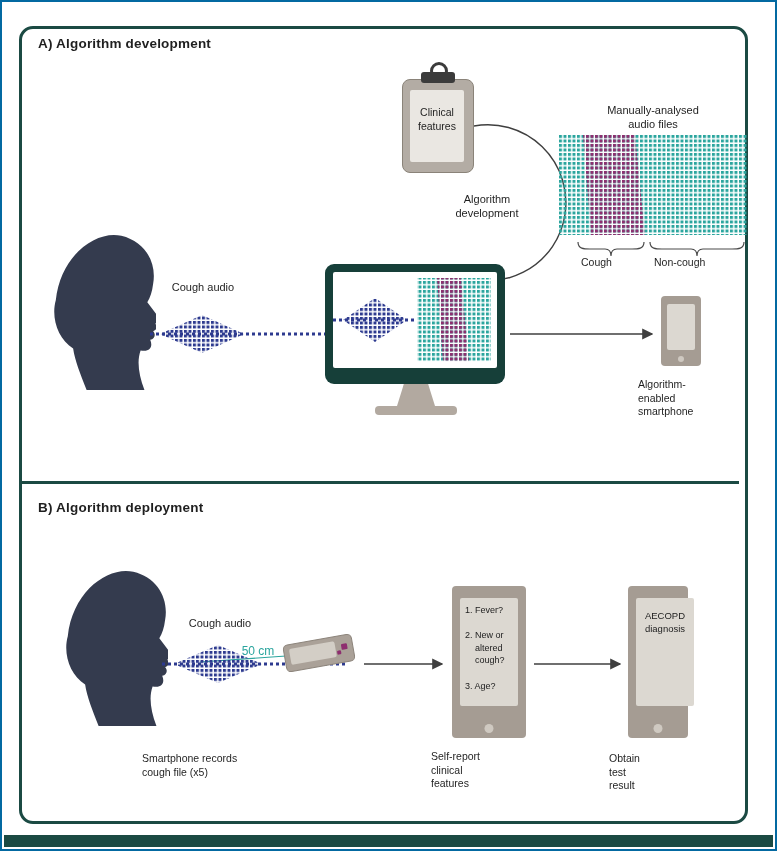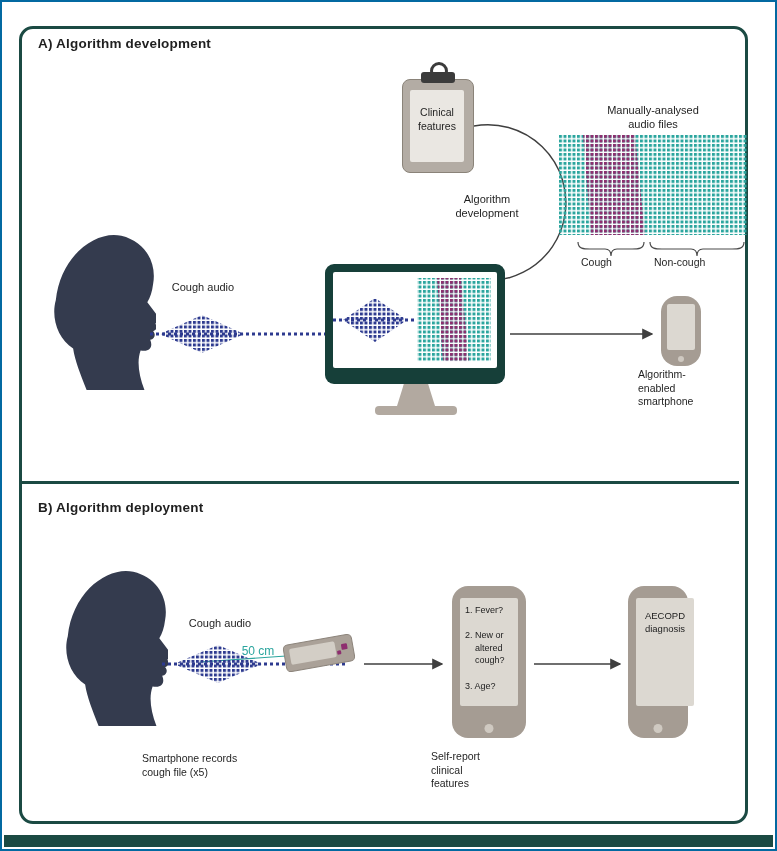--- a/index.html
+++ b/index.html
@@ -28,21 +28,21 @@
               border-radius:2px;z-index:3;font-size:10.5px;text-align:center;padding-top:16px;
               box-sizing:border-box;line-height:1.3;}
   .clip-bar{left:419px;top:70px;width:34px;height:11px;background:var(--clip);border-radius:3px;z-index:4;}
   .clip-ring{left:428px;top:60px;width:12px;height:12px;border:3px solid var(--clip);
              border-radius:50%;background:#fff;z-index:3;}
   .monitor{left:323px;top:262px;width:180px;height:120px;background:#163f39;border-radius:9px;z-index:2;}
   .monitor-screen{position:absolute;left:8px;top:8px;width:164px;height:96px;background:#fff;border-radius:2px;}
   .monitor-neck{left:395px;top:382px;width:38px;height:22px;background:var(--stand);
                 clip-path:polygon(18% 0,82% 0,100% 100%,0 100%);z-index:2;}
   .monitor-base{left:373px;top:404px;width:82px;height:9px;background:var(--stand);border-radius:4px;z-index:2;}
-  .phone{position:absolute;background:var(--phoneBody);border-radius:16px;z-index:2;}
+  .phone{position:absolute;background:var(--phoneBody);border-radius:4px;z-index:2;}
   .phone-screen{position:absolute;background:var(--phoneScreen);border-radius:2px;}
   .phone-home{position:absolute;left:50%;transform:translateX(-50%);background:#cfc9c1;border-radius:50%;}
   .phone-text{position:absolute;left:0;right:0;color:#222;}
   .lying-phone{left:282px;top:637px;width:68px;height:26px;background:#aaa198;border:1px solid #8d857c;
                border-radius:5px;transform:rotate(-10deg);z-index:2;}
   .lying-screen{position:absolute;left:5px;top:4px;width:46px;height:16px;background:#d3cec6;border-radius:2px;}
   .mic-dot{position:absolute;right:5px;top:8px;width:6px;height:6px;background:var(--purple);border-radius:1px;}
   .mic-dot2{position:absolute;right:12px;top:14px;width:4px;height:4px;background:var(--purple);border-radius:1px;}
   .distance{left:236px;top:642px;width:40px;font-size:12px;color:var(--teal);text-align:center;z-index:3;}
 </style>
@@ -121,21 +121,21 @@
       </svg>
     </div>
   </div>
   <div class="abs monitor-neck"></div>
   <div class="abs monitor-base"></div>
 
   <div class="phone" style="left:659px;top:294px;width:40px;height:70px">
     <div class="phone-screen" style="left:6px;top:8px;width:28px;height:46px"></div>
     <div class="phone-home" style="width:6px;height:6px;bottom:4px"></div>
   </div>
-  <div class="abs cap ws-pl" style="left:636px;top:366px;width:86px">Algorithm-
+  <div class="abs cap ws-pl" style="left:636px;top:376px;width:86px">Algorithm-
 enabled
 smartphone</div>
 
   <div class="abs panel-title" style="left:36px;top:498px">B) Algorithm deployment</div>
 
   <svg class="abs art" style="left:60px;top:560px" width="106" height="164" viewBox="0 0 110 170">
     <path d="M38 170 C31 152 26 140 24 127 C8 117 1 95 6 77 C11 30 48 4 74 10 C99 16 111 38 107 60 C106 68 104 74 101 79 L113 95 C115 98 113 100 109 101 C112 104 111 108 107 109 C110 112 109 117 104 118 C107 125 104 131 94 129 C90 140 92 154 98 170 Z" style="fill:var(--head)"></path>
   </svg>
   <div class="abs lbl" style="left:170px;top:614px;width:96px">Cough audio</div>
   <svg class="abs art" style="left:158px;top:640px" width="190" height="44" viewBox="0 0 190 44">
@@ -168,14 +168,17 @@
 clinical
 features</div>
 
   <div class="phone" style="left:626px;top:584px;width:60px;height:152px">
     <div class="phone-screen" style="left:8px;top:12px;width:58px;height:108px">
       <div class="phone-text ws-pl" style="padding-top:12px;font-size:9.5px;text-align:center;line-height:1.35">AECOPD
 diagnosis</div>
     </div>
     <div class="phone-home" style="width:9px;height:9px;bottom:5px"></div>
   </div>
+  <div class="abs cap ws-pl" style="left:607px;top:750px;width:112px">Obtain
+test
+result</div>
 
 </div>
 
 </body></html>

